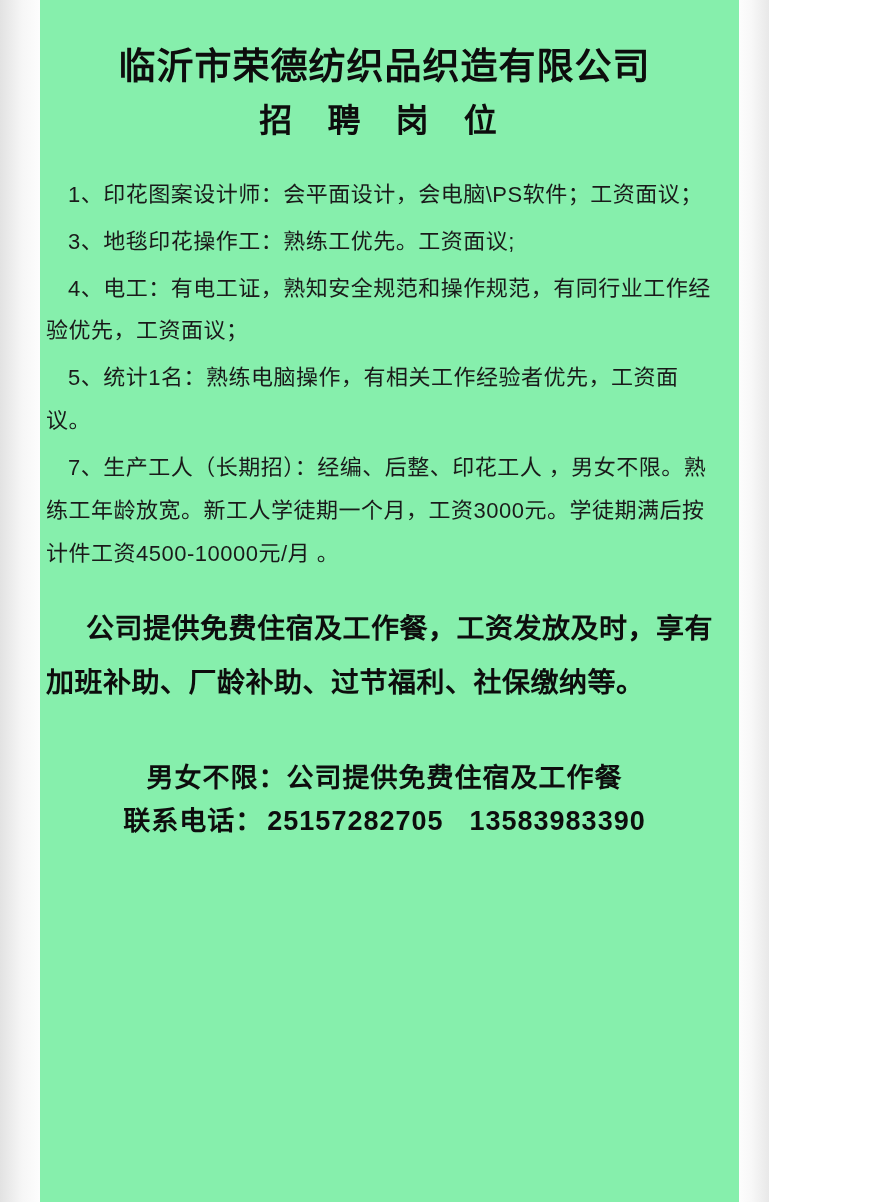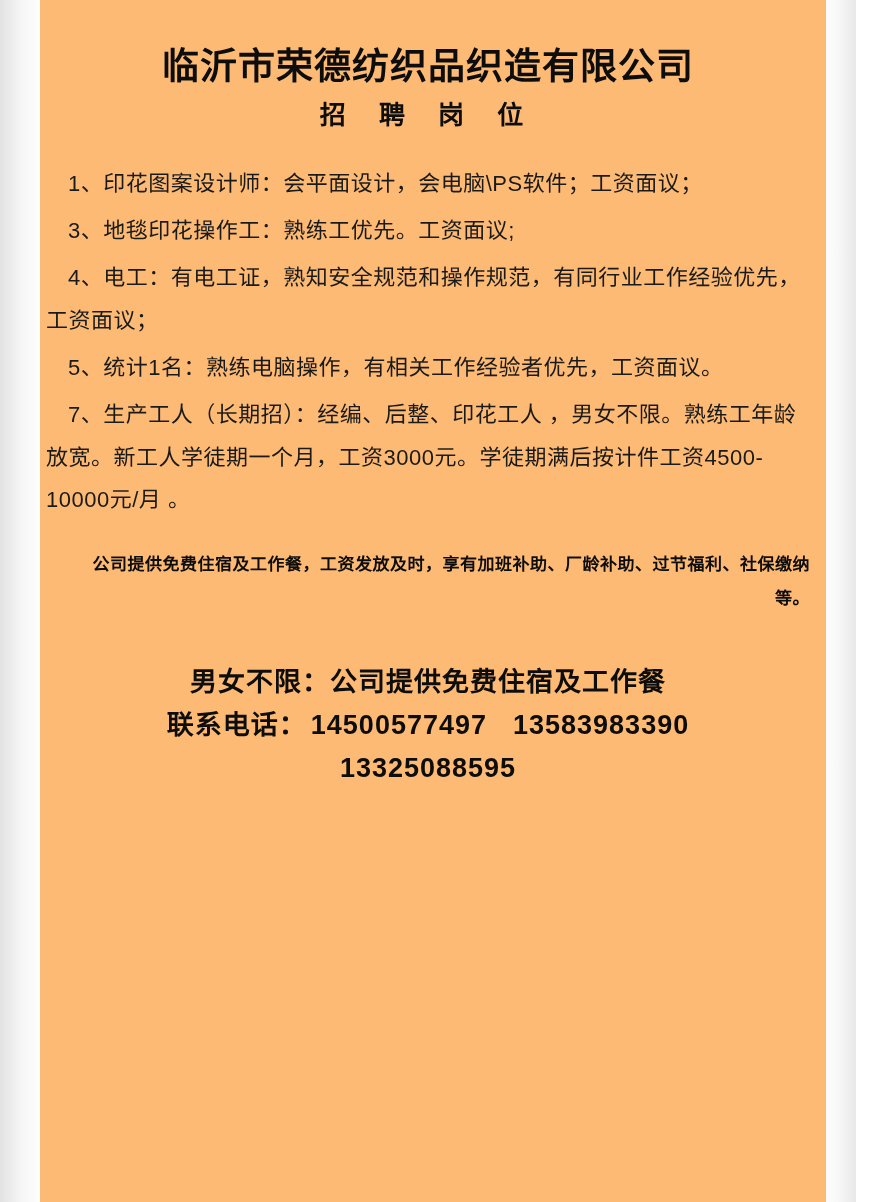--- a/index.html
+++ b/index.html
@@ -10,24 +10,24 @@
   body {
     width: 872px;
     height: 1202px;
     background: #ffffff;
     font-family: "Liberation Sans", "DejaVu Sans", sans-serif;
     color: #111111;
     overflow: hidden;
   }
   .page {
     position: relative;
-    width: 856px;
+    width: 769px;
     height: 1202px;
     box-sizing: border-box;
-    background: #fdba74;
+    background: #86efac;
     padding: 28px 46px 20px 46px;
   }
   
   .page::before {
     content: "";
     position: absolute;
     left: 0; top: 0; bottom: 0;
     width: 40px;
     background: linear-gradient(to right, #e2e2e2 0%, #f6f6f6 55%, #fdfdfd 100%);
     pointer-events: none;
@@ -49,47 +49,46 @@
     margin-top: 16px;
   }
   .title-main {
     font-size: 37px;
     font-weight: bold;
     letter-spacing: 1px;
     line-height: 1.25;
     color: #0d0d0d;
   }
   .title-sub {
-    font-size: 26px;
+    font-size: 33px;
     font-weight: bold;
     letter-spacing: 13px;
     line-height: 1.5;
     margin-top: 6px;
     color: #0d0d0d;
   }
   .body-block {
     margin-top: 28px;
   }
   .job-item {
     font-size: 22px;
     line-height: 1.95;
     color: #1a1a1a;
     margin: 0 0 4px 0;
     text-indent: 22px;
     letter-spacing: 0.5px;
   }
   .benefit {
-    font-size: 17px;
+    font-size: 28px;
     font-weight: bold;
     line-height: 1.95;
     color: #0d0d0d;
     margin: 26px 0 0 0;
     text-indent: 40px;
     letter-spacing: 0.5px;
-    text-align: right;
   }
   .contact-block {
     margin-top: 46px;
     text-align: center;
   }
   .contact-line {
     font-size: 27px;
     font-weight: bold;
     line-height: 1.6;
     color: #0d0d0d;
@@ -126,21 +125,18 @@
       <p class="job-item">7、生产工人（长期招）：经编、后整、印花工人 ，男女不限。熟练工年龄放宽。新工人学徒期一个月，工资3000元。学徒期满后按计件工资4500-10000元/月 。</p>
 
       <p class="benefit">公司提供免费住宿及工作餐，工资发放及时，享有加班补助、厂龄补助、过节福利、社保缴纳等。</p>
     </div>
 
     <div class="contact-block">
       <div class="contact-line">
         <span class="label">男女不限：</span><span>公司提供免费住宿及工作餐</span>
       </div>
       <div class="contact-line phones">
-        <span class="label">联系电话：</span><span>14500577497</span><span class="phone-gap"></span><span>13583983390</span>
-      </div>
-      <div class="contact-line extra">
-        <span>13325088595</span>
+        <span class="label">联系电话：</span><span>25157282705</span><span class="phone-gap"></span><span>13583983390</span>
       </div>
     </div>
 
   </div>
 </div>
 
 </body></html>

